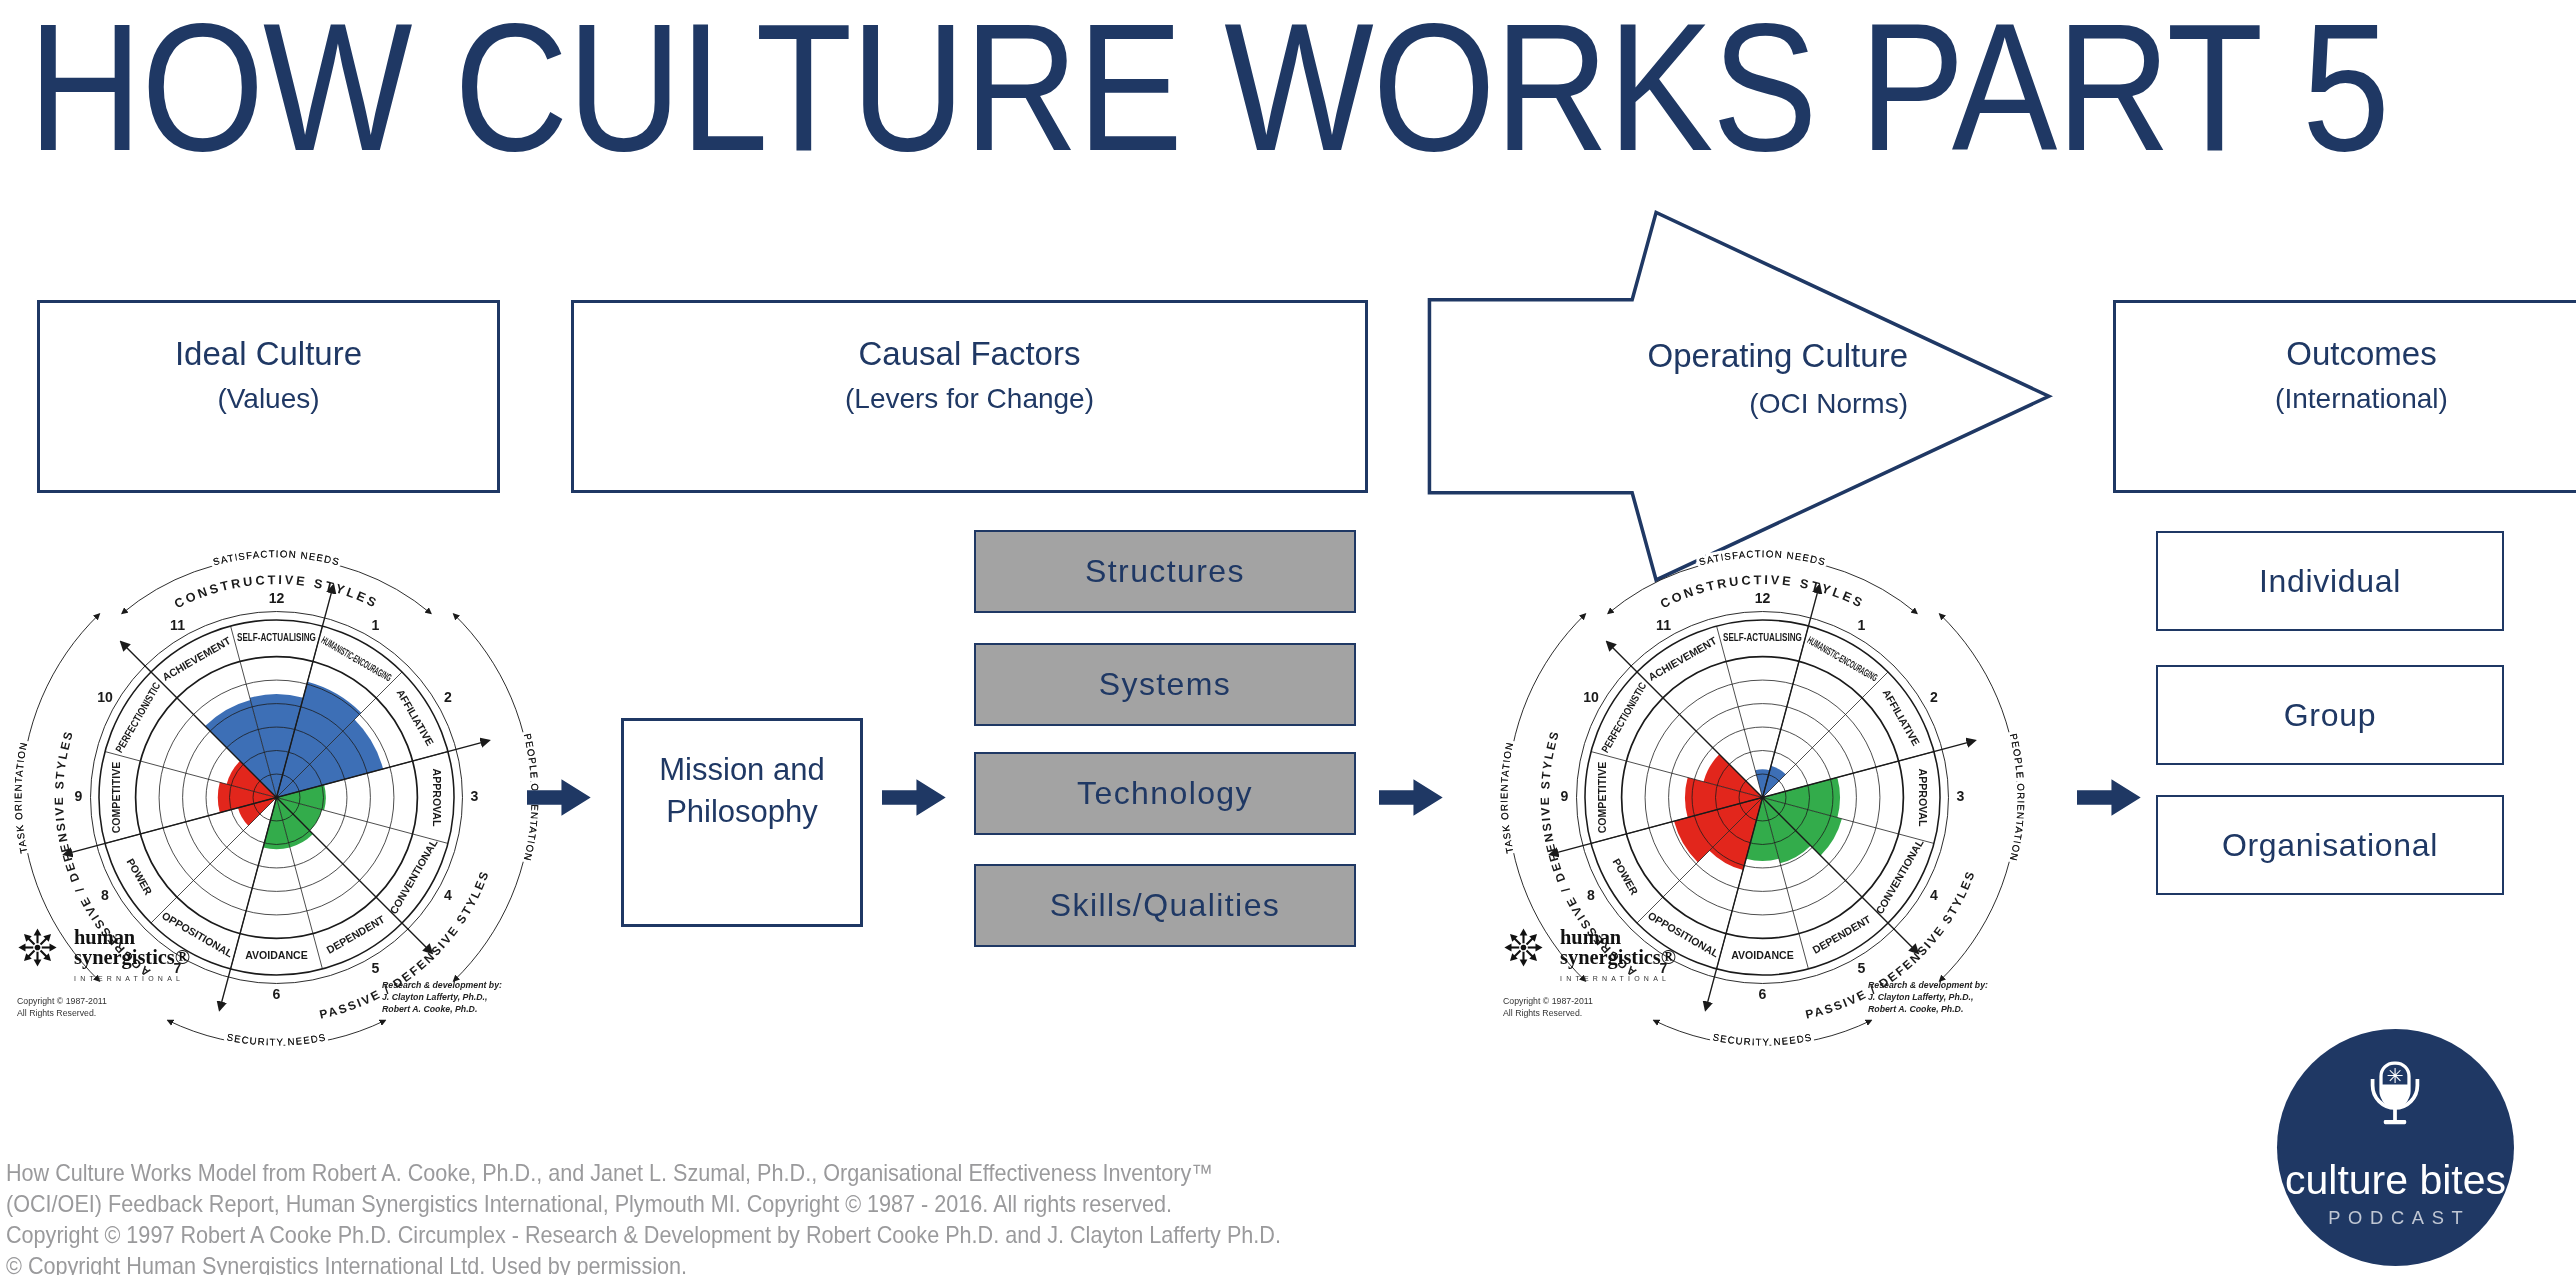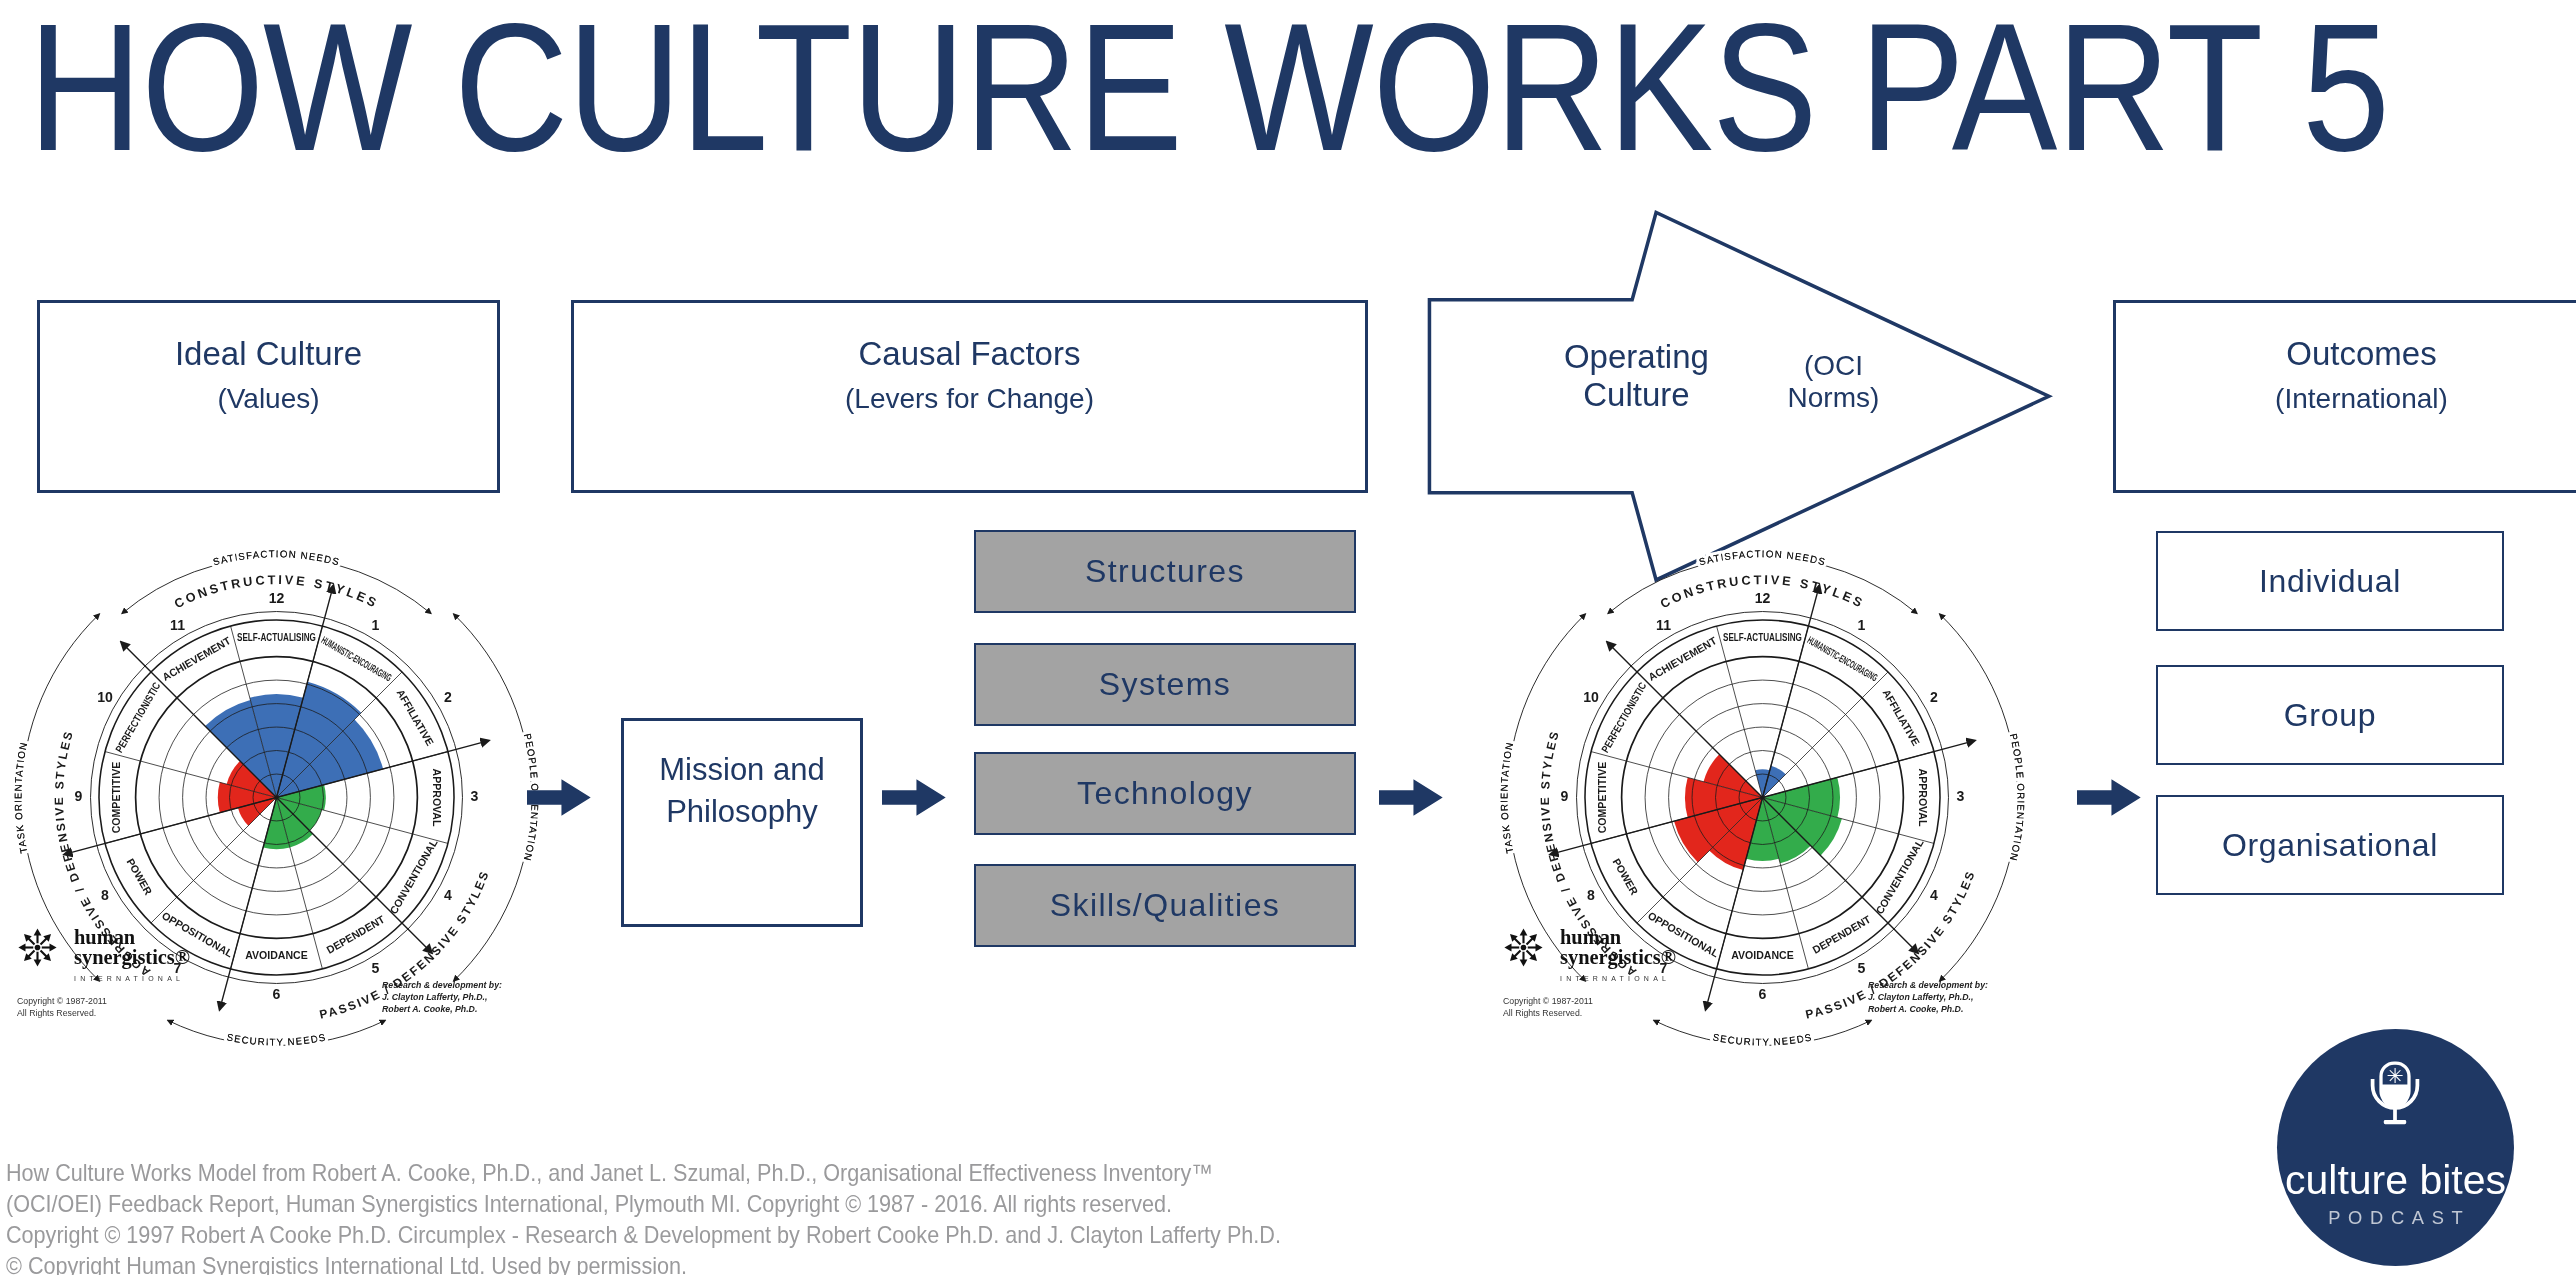--- a/index.html
+++ b/index.html
@@ -13,21 +13,21 @@
   
   .hbox{position:absolute;top:300px;height:193px;background:#fff;border:3.5px solid var(--navy);
         box-sizing:border-box;display:flex;flex-direction:column;align-items:center;text-align:center;}
   .hbox .t1{font-size:33px;margin-top:32px;}
   .hbox .t2{font-size:28px;margin-top:10px;}
   #box-ideal{left:37px;width:463px;}
   #box-causal{left:571px;width:797px;}
   #box-outcomes{left:2113px;width:497px;}
   
   #arrow-operating{left:1421px;top:206px;width:637px;height:384px;}
-  #arrow-operating-text{left:1514px;top:337px;width:394px;text-align:center;display:flex;flex-direction:row;align-items:flex-end;}
+  #arrow-operating-text{left:1514px;top:337px;width:394px;text-align:center;display:flex;flex-direction:column;align-items:flex-end;}
   #arrow-operating-text .t1{font-size:33px;}
   #arrow-operating-text .t2{font-size:28px;margin-top:13px;}
   
   #box-mission{position:absolute;left:621px;top:718px;width:242px;height:209px;background:#fff;
         border:3.5px solid var(--navy);box-sizing:border-box;text-align:center;font-size:31px;line-height:42px;padding-top:28px;}
   
   .cbox{position:absolute;left:974px;width:382px;height:83px;background:#a3a3a3;border:2.8px solid var(--navy);
         box-sizing:border-box;display:flex;align-items:center;justify-content:center;font-size:32px;letter-spacing:1.4px;}
   
   .obox{position:absolute;left:2156px;width:348px;height:100px;background:#fff;border:2.8px solid var(--navy);

